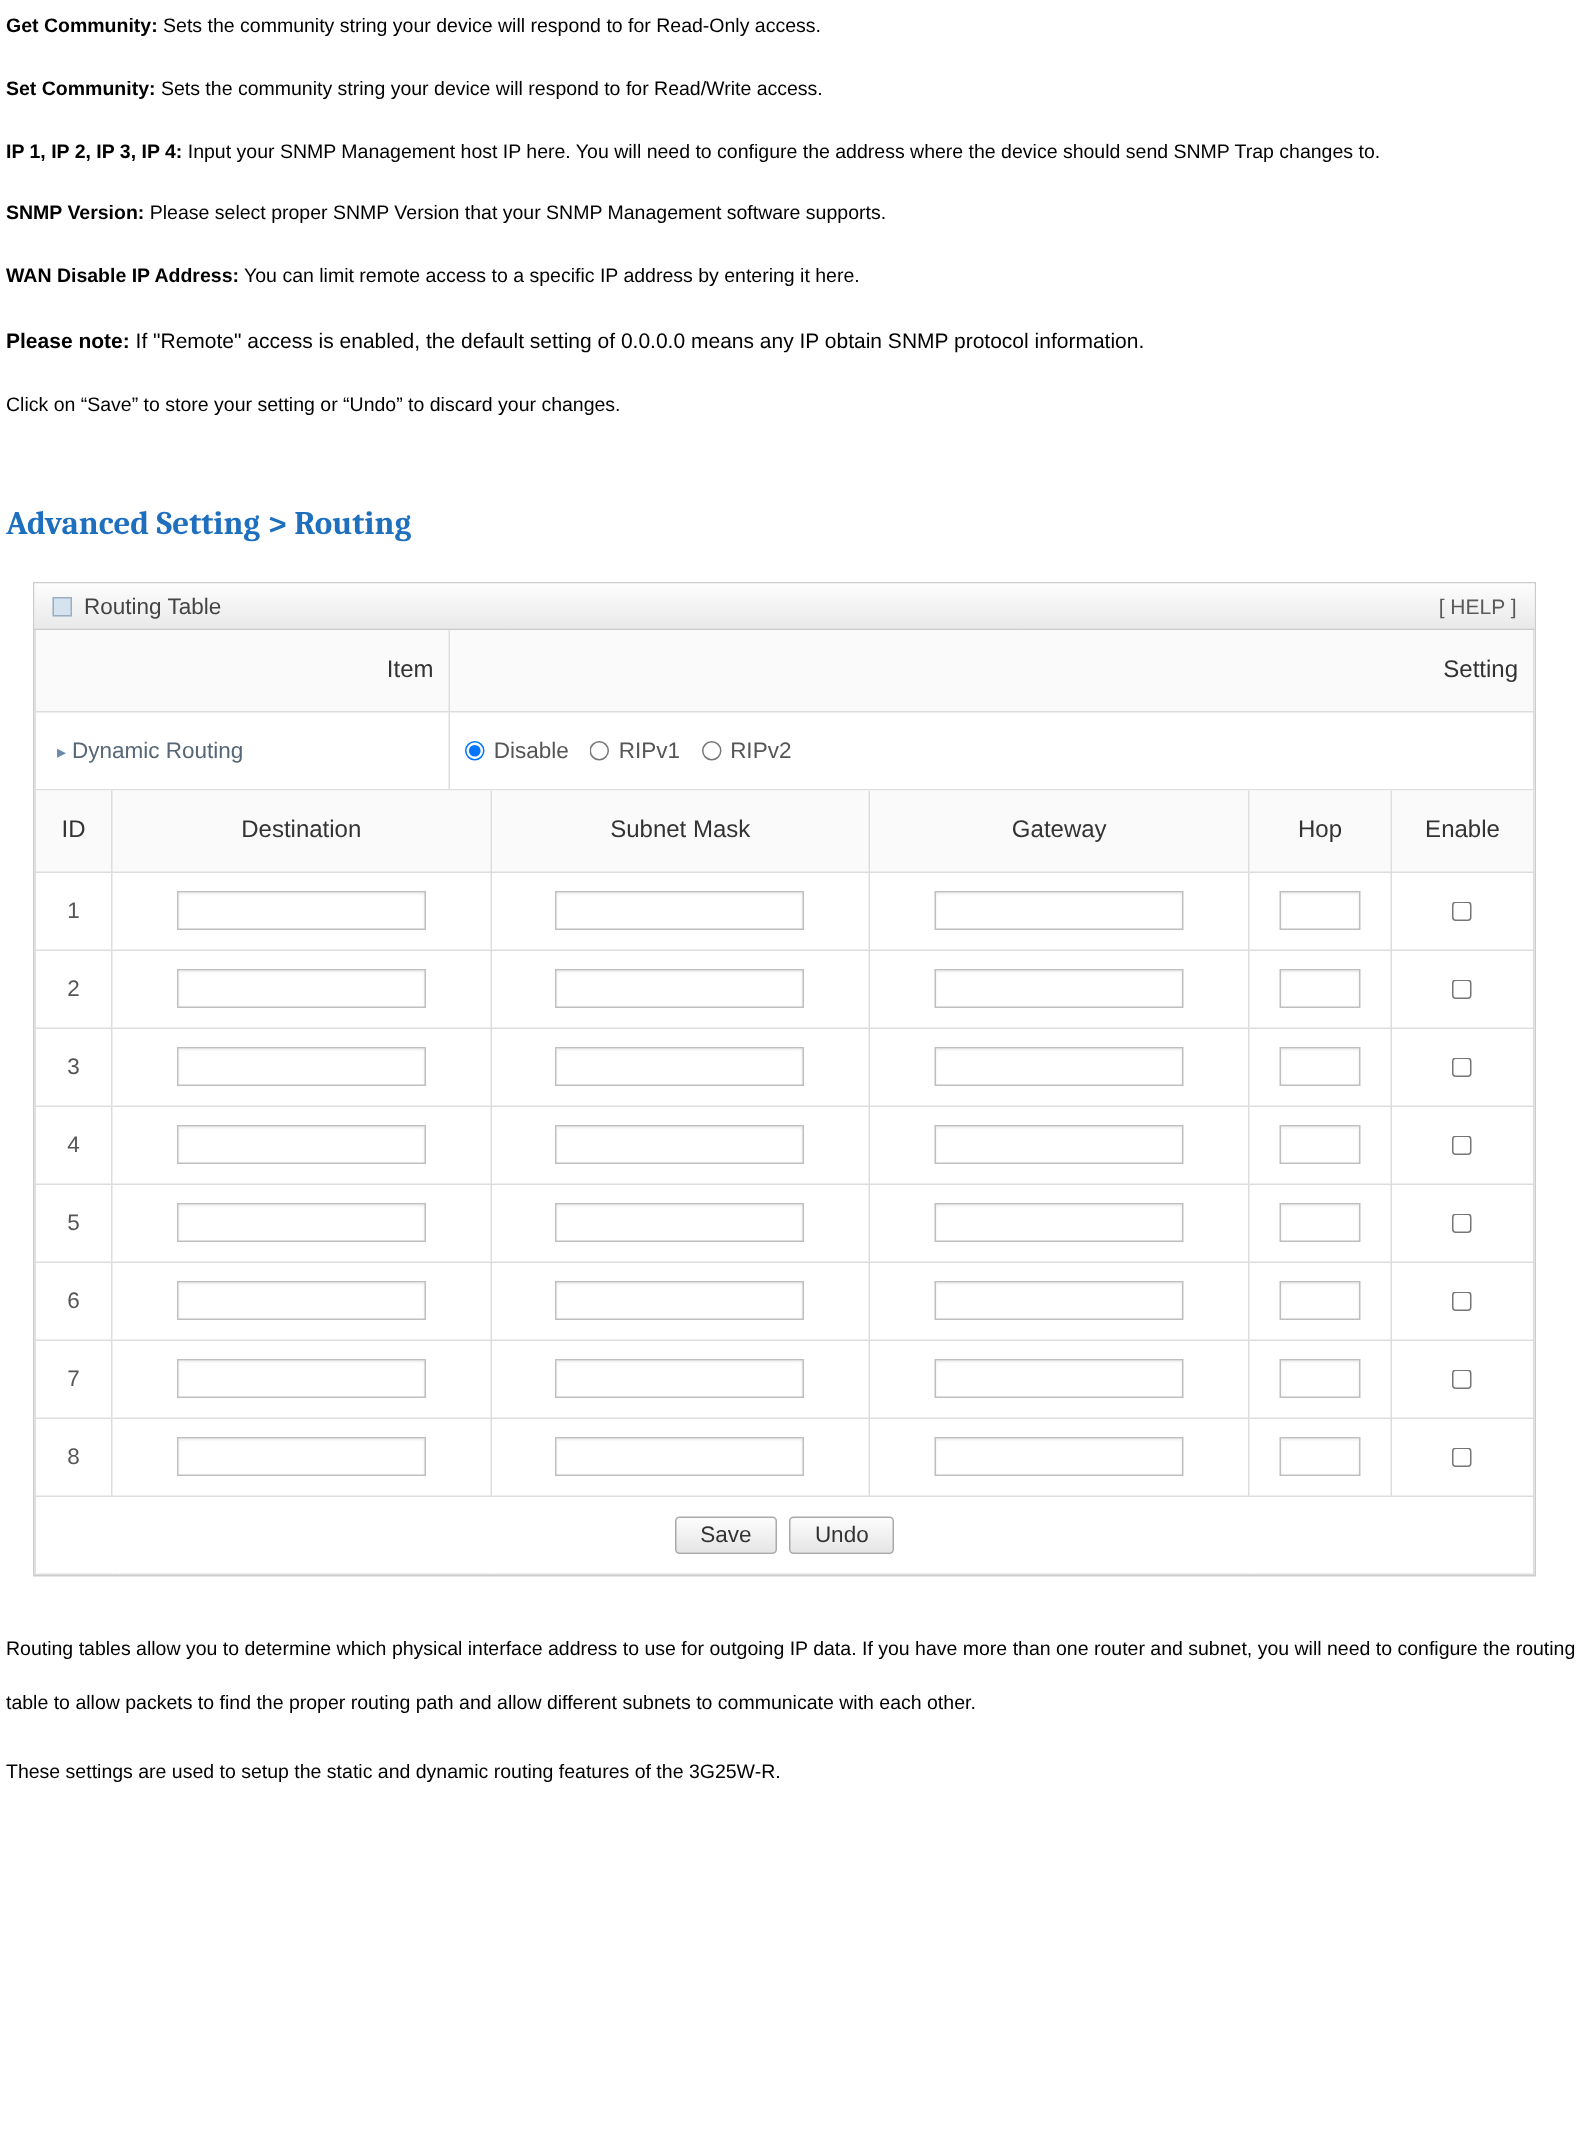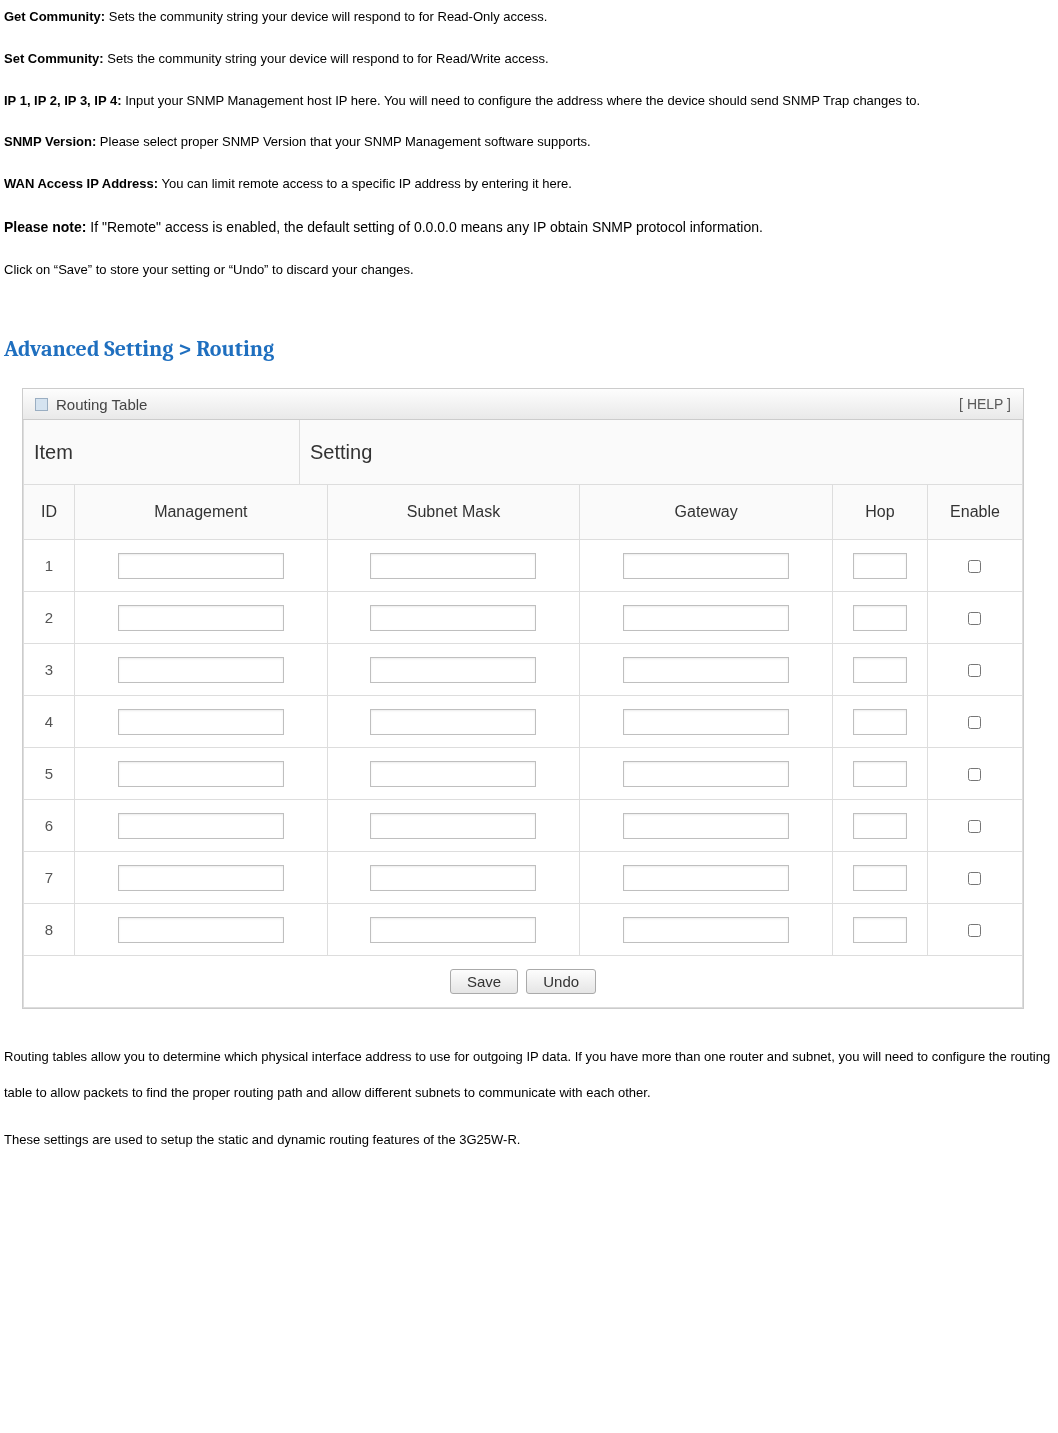--- a/index.html
+++ b/index.html
@@ -51,24 +51,24 @@
       font-size: 15px;
       color: #555;
     }
     table.cfg th, table.cfg td {
       border: 1px solid #ddd;
       border-top: none;
       padding: 6px 10px;
       vertical-align: middle;
     }
     table.cfg th {
-      text-align: left;
+      text-align: right;
       font-weight: normal;
       color: #333;
-      font-size: 20px;
+      font-size: 16px;
       background: #fafafa;
       height: 30px;
       margin-top: 36px;
     }
     .item-cell { width: 255px; text-align: center; }
     .setting-cell { }
     .tri { color: #6a8aaa; margin-right: 4px; font-size: 12px; }
     .row-item { color: #556677; }
 
     table.routes {
@@ -130,49 +130,59 @@
     .after-text p { margin: 0 0 10px 0; }
   </style>
 </head>
 <body>
 
 <div class="defs">
   <p><b>Get Community:</b><span> Sets the community string your device will respond to for Read-Only access.</span></p>
   <p><b>Set Community:</b><span> Sets the community string your device will respond to for Read/Write access.</span></p>
   <p><b>IP 1, IP 2, IP 3, IP 4:</b><span> Input your SNMP Management host IP here. You will need to configure the address where the device should send SNMP Trap changes to.</span></p>
   <p><b>SNMP Version:</b><span> Please select proper SNMP Version that your SNMP Management software supports.</span></p>
-  <p><b>WAN Access IP Address:</b><span> You can limit remote access to a specific IP address by entering it here.</span></p>
+  <p><b>WAN Disable IP Address:</b><span> You can limit remote access to a specific IP address by entering it here.</span></p>
   <p class="note"><b>Please note:</b><span> If "Remote" access is enabled, the default setting of 0.0.0.0 means any IP obtain SNMP protocol information.</span></p>
   <p>Click on “Save” to store your setting or “Undo” to discard your changes.</p>
 </div>
 
 <div class="h2">Advanced Setting &gt; Routing</div>
 
 <div class="panel">
   <div class="titlebar">
     <span class="sq"></span>
     <span>Routing Table</span>
     <span class="spacer"></span>
     <span class="help">[ HELP ]</span>
   </div>
 
   <table class="cfg">
     <tbody>
         <tr>
       <th class="item-cell">Item</th>
       <th class="setting-cell">Setting</th>
     </tr>
+    <tr>
+      <td class="row-item" style="text-align:left; padding-left:14px;">
+        <span class="tri">▸</span><span>Dynamic Routing</span>
+      </td>
+      <td style="text-align:left;">
+        <label class="radio-label"><input type="radio" checked="" style=""> <span>Disable</span></label>
+        <label class="radio-label"><input type="radio" style=""> <span>RIPv1</span></label>
+        <label class="radio-label"><input type="radio" style=""> <span>RIPv2</span></label>
+      </td>
+    </tr>
   </tbody>
     </table>
 
   <table class="routes">
     <thead>
       <tr>
         <th class="col-id">ID</th>
-        <th class="col-dest">Management</th>
+        <th class="col-dest">Destination</th>
         <th class="col-mask">Subnet Mask</th>
         <th class="col-gw">Gateway</th>
         <th class="col-hop">Hop</th>
         <th class="col-en">Enable</th>
       </tr>
     </thead>
     <tbody id="routes-body">
         <tr>
           <td class="col-id">1</td>
           <td><input class="txt" style=""></td>

